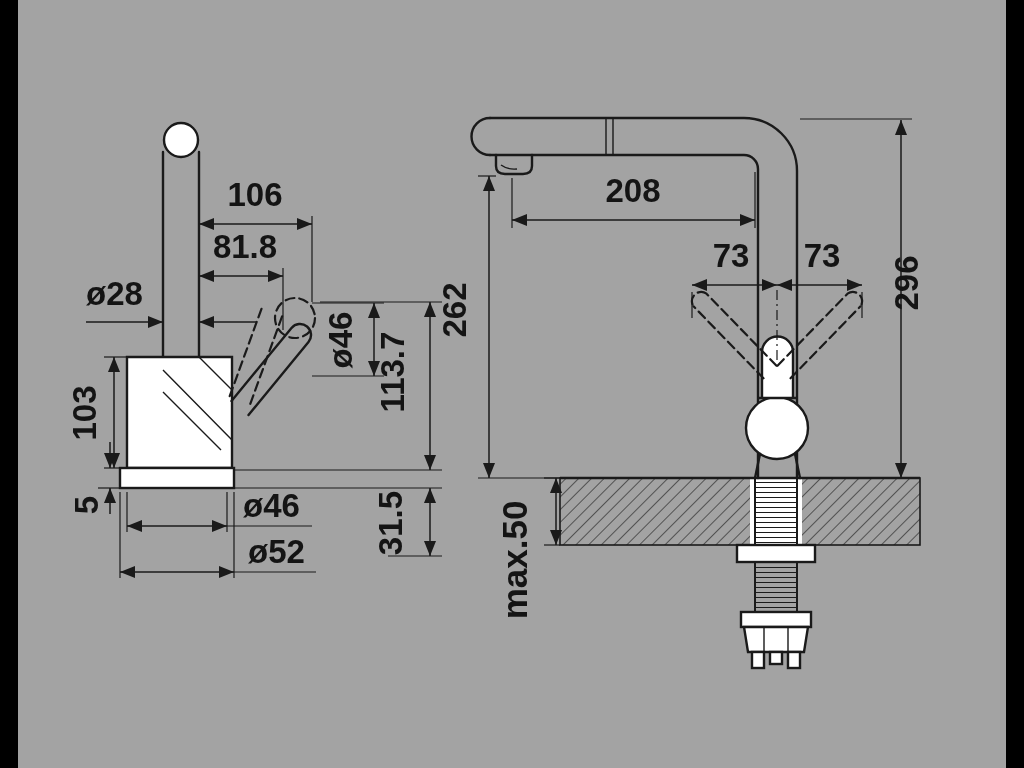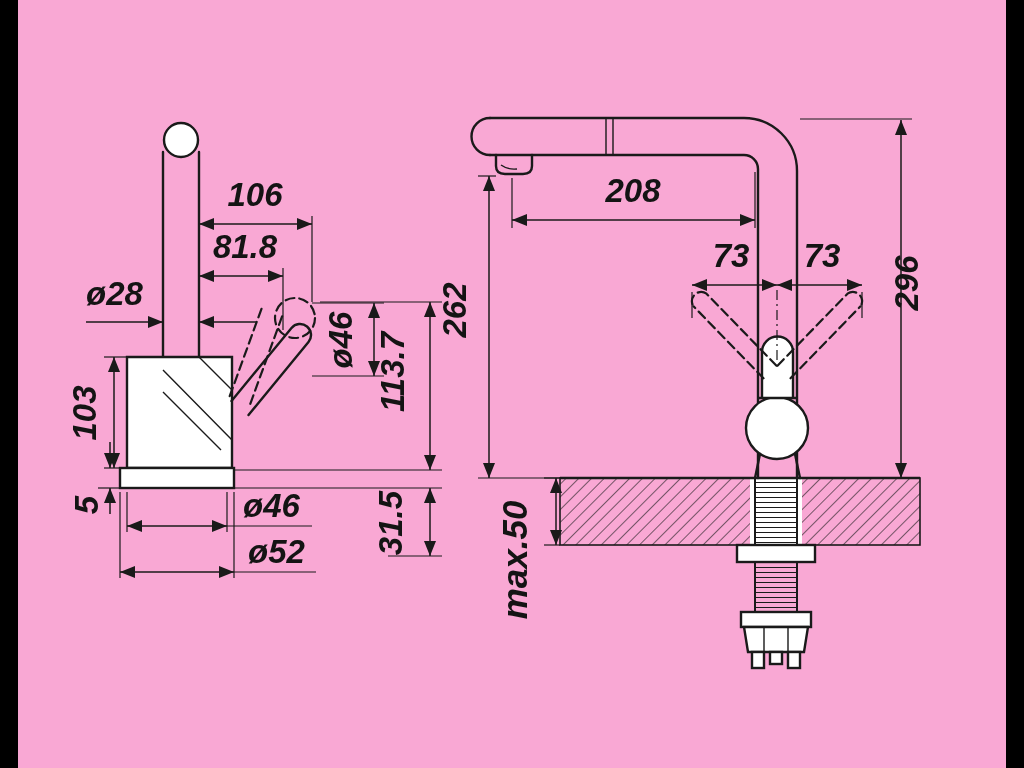--- a/index.html
+++ b/index.html
@@ -1,16 +1,16 @@
 <!DOCTYPE html>
 <html><head>
 <meta charset="utf-8">
 <style>
   html,body{margin:0;padding:0;background:#ffffff;}
-  #stage{position:relative;width:1024px;height:768px;background:#f9a8d4;overflow:hidden;font-style:italic;}
+  #stage{position:relative;width:1024px;height:768px;background:#a3a3a3;overflow:hidden;}
   svg{display:block;}
   .obj   {stroke:#1a1a1a;stroke-width:2.4;fill:none;stroke-linecap:round;}
   .objf  {stroke:#1a1a1a;stroke-width:2.4;fill:#ffffff;}
   .thin  {stroke:#1a1a1a;stroke-width:1.4;fill:none;}
   .dash  {stroke:#1a1a1a;stroke-width:2.2;fill:none;stroke-dasharray:9 5;stroke-linecap:round;}
   .dim   {stroke:#1a1a1a;stroke-width:1.5;fill:none;}
   .ext   {stroke:#1a1a1a;stroke-width:1.2;fill:none;}
   .dim-text{font-family:"Liberation Sans",sans-serif;font-weight:bold;font-size:33px;fill:#141414;}
   .dim-text-big{font-family:"Liberation Sans",sans-serif;font-weight:bold;font-size:35px;fill:#141414;}
 </style>

